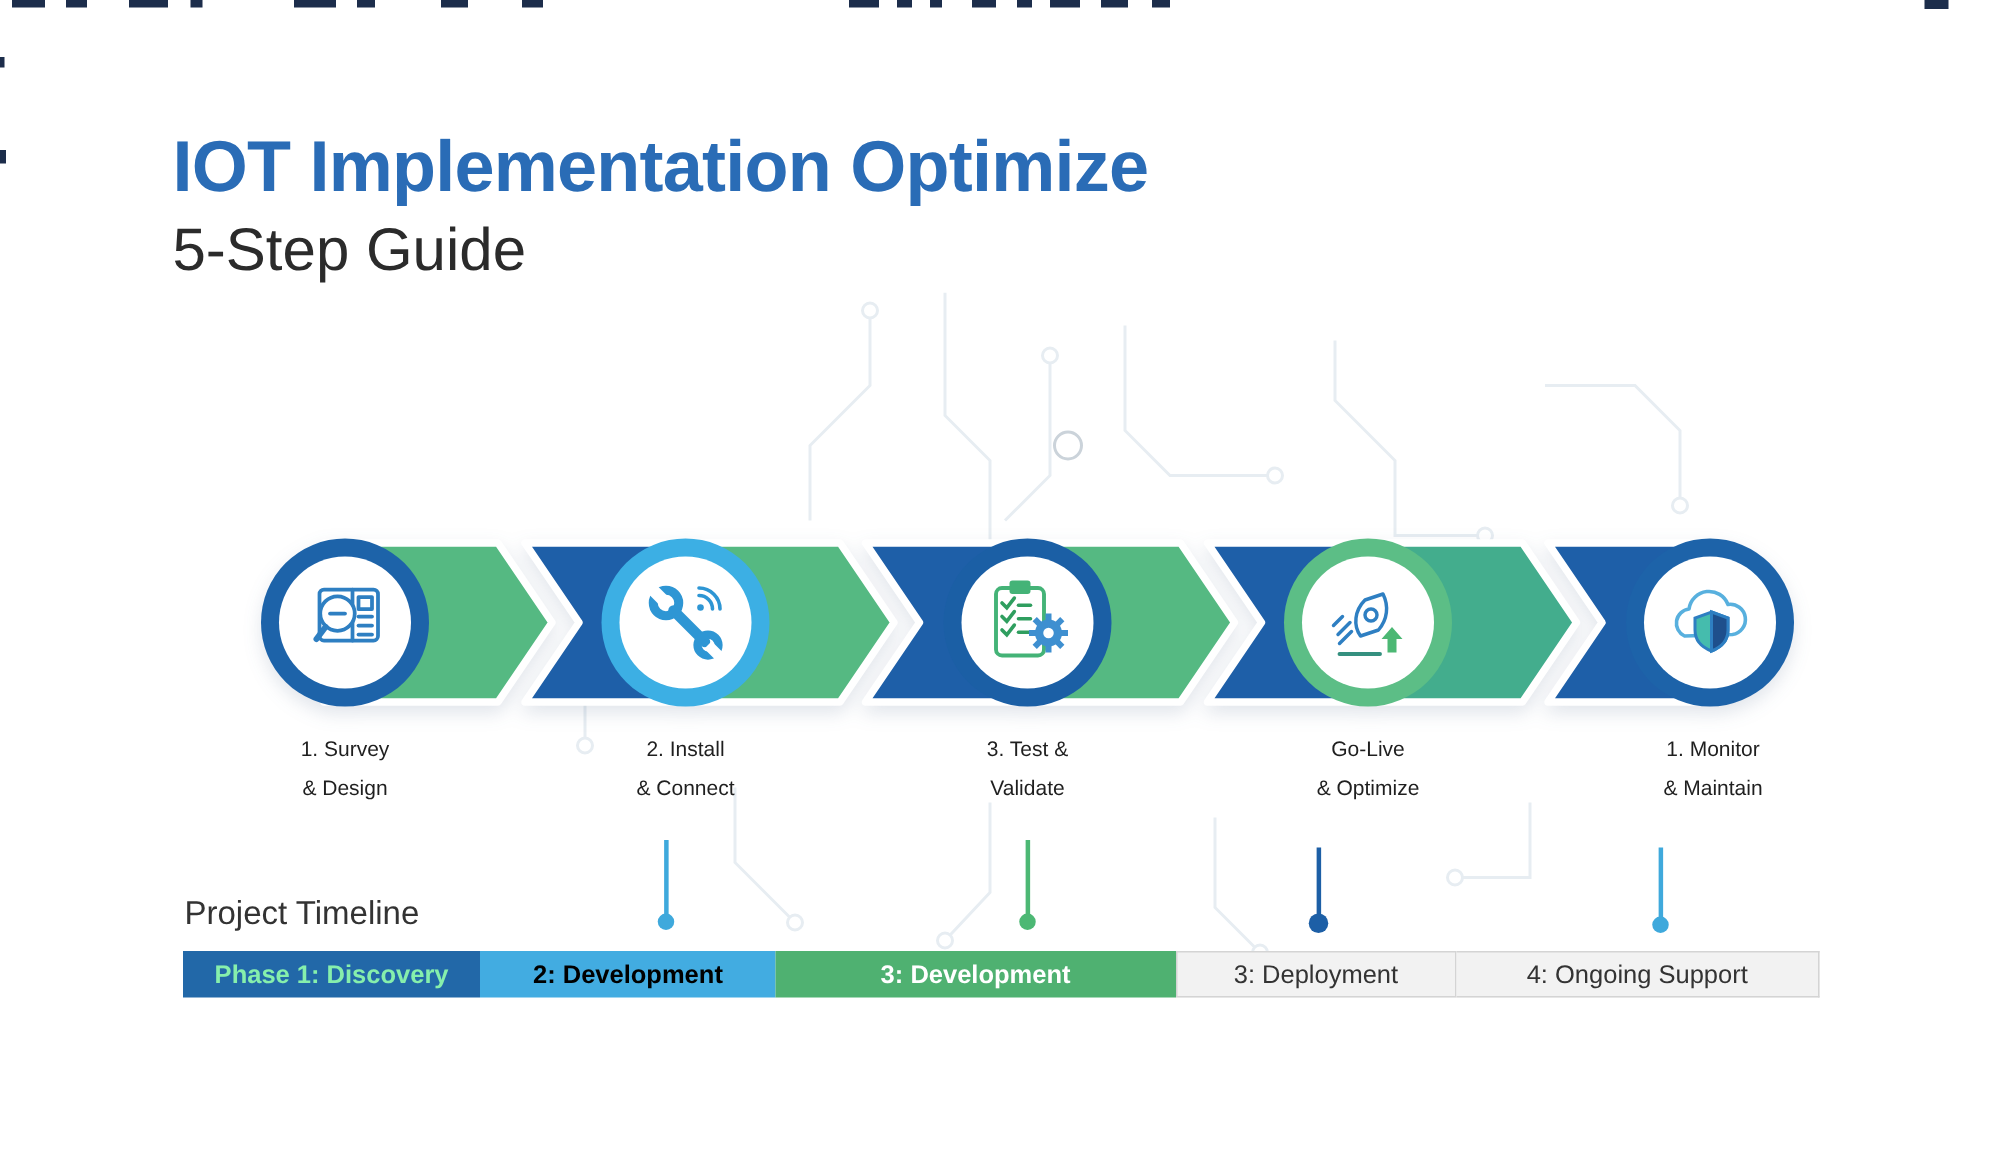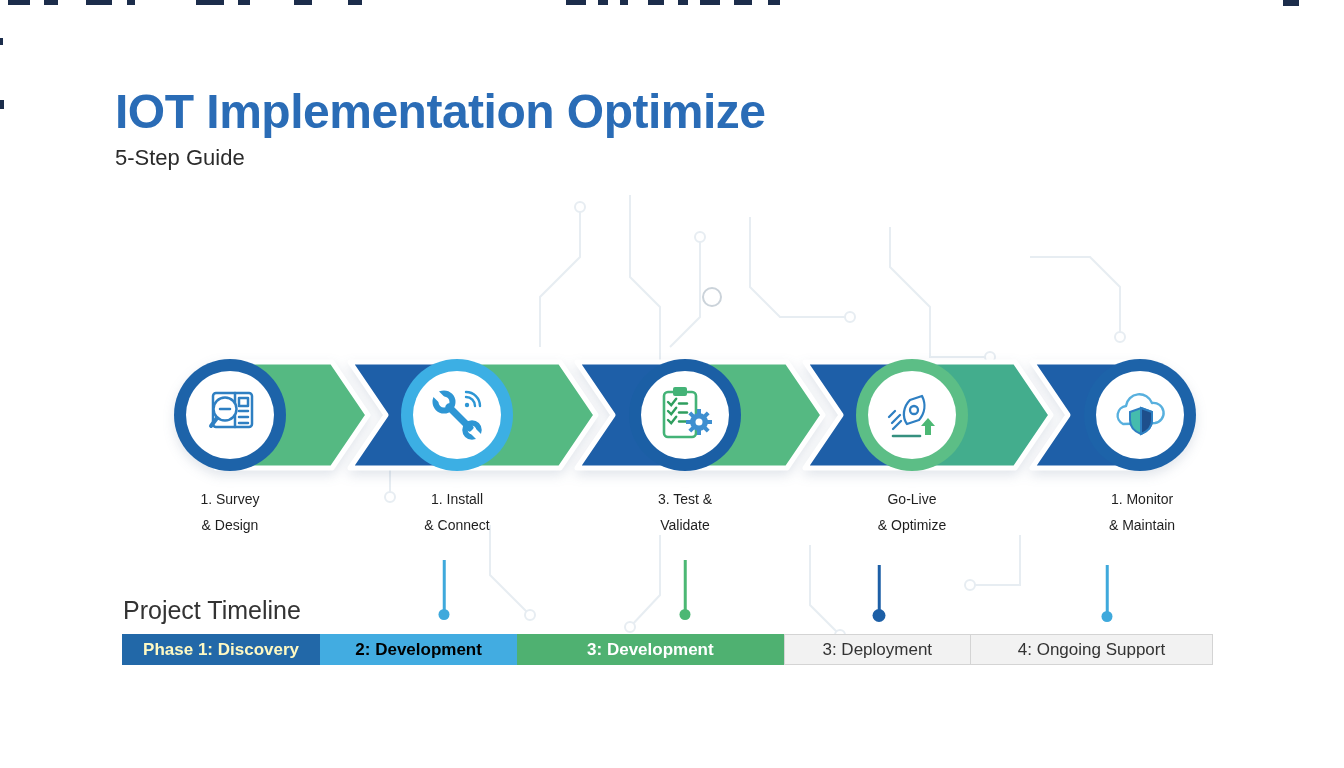--- a/index.html
+++ b/index.html
@@ -6,36 +6,36 @@
   #stage{position:relative;width:1344px;height:768px;background:#ffffff;overflow:hidden;
          font-family:"Liberation Sans","DejaVu Sans",sans-serif;}
   
   .dash{position:absolute;top:0;height:5px;background:#1c2d4b;}
   .ledge{position:absolute;left:0;background:#1c2d4b;}
   
   .circuit{position:absolute;left:330px;top:195px;}
   
   .hdr{position:absolute;left:115px;top:86px;}
   .title{font-size:48px;font-weight:700;color:#2a6cb6;letter-spacing:-.5px;line-height:1.1;}
-  .subtitle{font-size:22px;font-weight:400;color:#2b2b2b;margin-top:6px;}
+  .subtitle{font-size:40px;font-weight:400;color:#2b2b2b;margin-top:6px;}
   
   .chevrons{position:absolute;left:172px;top:358px;filter:drop-shadow(0 5px 6px rgba(40,70,110,.14));}
   
   .steplabel{position:absolute;top:486px;width:180px;text-align:center;
              font-size:14px;color:#1f1f1f;line-height:26px;}
   
   .connector{position:absolute;width:12px;}
   .cline{position:absolute;left:50%;transform:translateX(-50%);top:0;bottom:6px;width:2.5px;display:block;}
   .cdot{position:absolute;left:50%;transform:translateX(-50%);bottom:-4px;width:11px;height:11px;border-radius:50%;display:block;}
   
-  .tl-title{position:absolute;left:123px;top:596px;font-size:25px;color:#333;}
+  .tl-title{position:absolute;left:123px;top:596px;font-size:22px;color:#333;}
   .tl-bar{position:absolute;left:122px;top:634px;width:1091px;height:31px;display:flex;}
   .tl-seg{box-sizing:border-box;height:31px;display:flex;align-items:center;justify-content:center;
           font-size:17px;white-space:nowrap;}
-  .p1{width:203px;background:#2268a8;color:#fef9c3;font-weight:700;text-align:center;}
+  .p1{width:203px;background:#2268a8;color:#86efac;font-weight:700;text-align:center;}
   .p2{width:202px;background:#42ace1;color:#000000;font-weight:600;}
   .p3{width:273px;background:#4fb171;color:#fff;font-weight:600;}
   .p4{width:192px;background:#f2f2f2;color:#333;border:1px solid #d4d4d4;}
   .p5{width:248px;background:#f2f2f2;color:#333;border:1px solid #d4d4d4;border-left:none;}
 </style>
 </head>
 <body>
 
 <div id="stage">
 
@@ -199,21 +199,21 @@
       <path d="M1,-7 L12,-3 V5 C12,12 7.5,16.5 1,19 C-5.5,16.5 -10,12 -10,5 V-3 Z" fill="#45bcad" stroke="#2e7fc2" stroke-width="2"></path>
       <path d="M1,-7 L12,-3 V5 C12,12 7.5,16.5 1,19 Z" fill="#1e4f8c" stroke="#2e7fc2" stroke-width="2"></path>
     </g>
   </svg>
 
   <div class="steplabel" style="left:140px">
     <span>1. Survey</span><br>
     <span>&amp; Design</span>
   </div>
   <div class="steplabel" style="left:367px">
-    <span>1. Install</span><br>
+    <span>2. Install</span><br>
     <span>&amp; Connect</span>
   </div>
   <div class="steplabel" style="left:595px">
     <span>3. Test &amp;</span><br>
     <span>Validate</span>
   </div>
   <div class="steplabel" style="left:822px">
     <span>Go-Live</span><br>
     <span>&amp; Optimize</span>
   </div>

